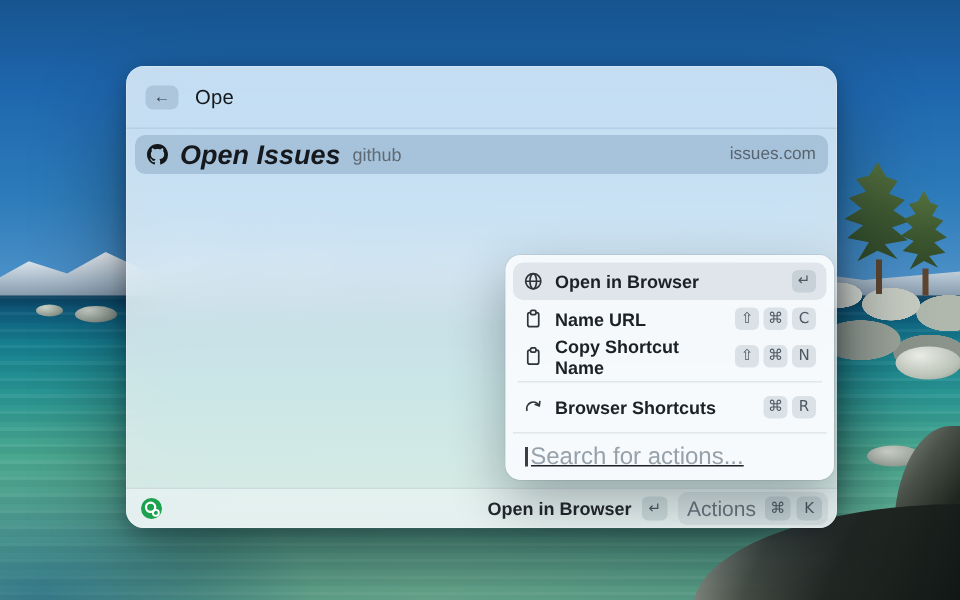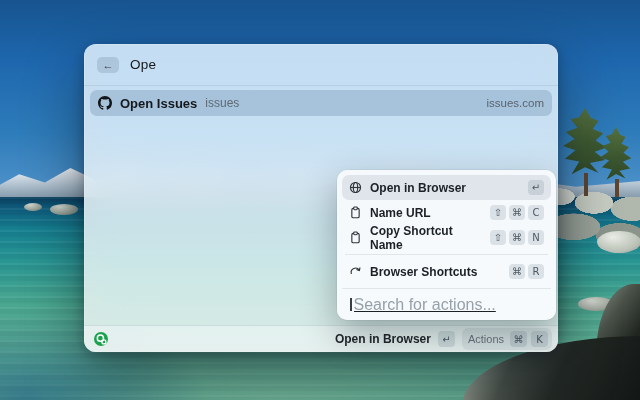--- a/index.html
+++ b/index.html
@@ -58,39 +58,39 @@
   .win-header { height:42px; flex:0 0 auto; display:flex; align-items:center; gap:11px; padding:0 13px;
     border-bottom:1px solid rgba(50,75,100,.10); }
   .back-btn { width:22px; height:16px; border-radius:5px; background:rgba(90,115,135,.22);
     display:flex; align-items:center; justify-content:center;
     font-size:11px; color:#343a41; cursor:pointer; }
   .query { font-size:13.5px; font-weight:400; color:#15181c; letter-spacing:.2px; }
   .result-list { flex:0 0 auto; padding:4px 6px; }
   .result-row { height:26px; border-radius:7px; background:rgba(125,156,183,.42);
     display:flex; align-items:center; gap:8px; padding:0 8px; cursor:pointer; }
   .gh-icon { width:14px; height:14px; flex:0 0 auto; display:flex; }
-  .result-title { font-size:13px; font-weight:700; color:#15181c; }
+  .result-title { font-size:18px; font-weight:700; color:#15181c;font-style:italic; }
   .result-sub { font-size:12px; color:#5f6a74; }
   .result-meta { margin-left:auto; font-size:11.5px; color:#5a646e; }
   .win-body { flex:1 1 auto; }
   .win-footer { height:27px; flex:0 0 auto; display:flex; align-items:center; gap:7px;
     padding:0 6px 0 10px; border-top:1px solid rgba(50,75,100,.12);
     background:rgba(245,249,250,.45); }
   .src-icon { width:14px; height:14px; border-radius:50%; background:#1ca24f;
     display:flex; align-items:center; justify-content:center; flex:0 0 auto; }
   .src-label { font-size:12px; color:#6f7983; }
   .footer-spacer { flex:1 1 auto; }
   .footer-primary { font-size:12px; font-weight:700; color:#23282d; }
   .keychip { min-width:17px; height:16px; padding:0 3px; border-radius:4px;
     background:rgba(95,115,135,.18); color:#4d5862; font-size:10px;
     display:inline-flex; align-items:center; justify-content:center;
     font-family:"DejaVu Sans","Liberation Sans",sans-serif; }
   .actions-group { display:flex; align-items:center; gap:4px; padding:3px 4px;
     border-radius:6px; background:rgba(80,100,120,.10); cursor:pointer; }
-  .actions-group .label { font-size:11px; color:#6a747e; padding:0 2px;text-align:right; }
+  .actions-group .label { font-size:14px; color:#6a747e; padding:0 2px;text-align:right; }
 
   
   .actions-panel { position:absolute; left:337px; top:170px; width:219px; height:150px;
     border-radius:10px; background:rgba(247,250,252,.97);
     backdrop-filter:blur(10px); -webkit-backdrop-filter:blur(10px);
     box-shadow:0 0 0 .5px rgba(0,0,0,.08), 0 14px 36px rgba(0,10,20,.30);
     display:flex; flex-direction:column; padding:5px 5px 0 5px; }
   .action-row { height:25px; flex:0 0 auto; border-radius:7px; display:flex; align-items:center;
     gap:8px; padding:0 7px; cursor:pointer; }
   .action-row.selected { background:rgba(55,85,110,.12); }
@@ -142,21 +142,21 @@
   </div>
 
   <div class="result-list">
     <div class="result-row">
       <span class="gh-icon">
         <svg width="14" height="14" viewBox="0 0 16 16">
             <path fill="#14171a" fill-rule="evenodd" d="M8 0C3.58 0 0 3.58 0 8c0 3.54 2.29 6.53 5.47 7.59.4.07.55-.17.55-.38 0-.19-.01-.82-.01-1.49-2.01.37-2.53-.49-2.69-.94-.09-.23-.48-.94-.82-1.13-.28-.15-.68-.52-.01-.53.63-.01 1.08.58 1.23.82.72 1.21 1.87.87 2.33.66.07-.52.28-.87.51-1.07-1.78-.2-3.64-.89-3.64-3.95 0-.87.31-1.59.82-2.15-.08-.2-.36-1.02.08-2.12 0 0 .67-.21 2.2.82.64-.18 1.32-.27 2-.27s1.36.09 2 .27c1.53-1.04 2.2-.82 2.2-.82.44 1.1.16 1.92.08 2.12.51.56.82 1.27.82 2.15 0 3.07-1.87 3.75-3.65 3.95.29.25.54.73.54 1.48 0 1.07-.01 1.93-.01 2.2 0 .21.15.46.55.38A8.01 8.01 0 0 0 16 8c0-4.42-3.58-8-8-8z"></path>
           </svg>
       </span>
       <span class="result-title">Open Issues</span>
-      <span class="result-sub">issues</span>
+      <span class="result-sub">github</span>
       <span class="result-meta">issues.com</span>
     </div>
   </div>
 
   <div class="win-body"></div>
 
   <div class="win-footer">
     <span class="src-icon">
       <svg width="14" height="14" viewBox="0 0 14 14">
           <circle cx="6.4" cy="6.2" r="3.1" fill="none" stroke="#ffffff" stroke-width="1.5"></circle>

